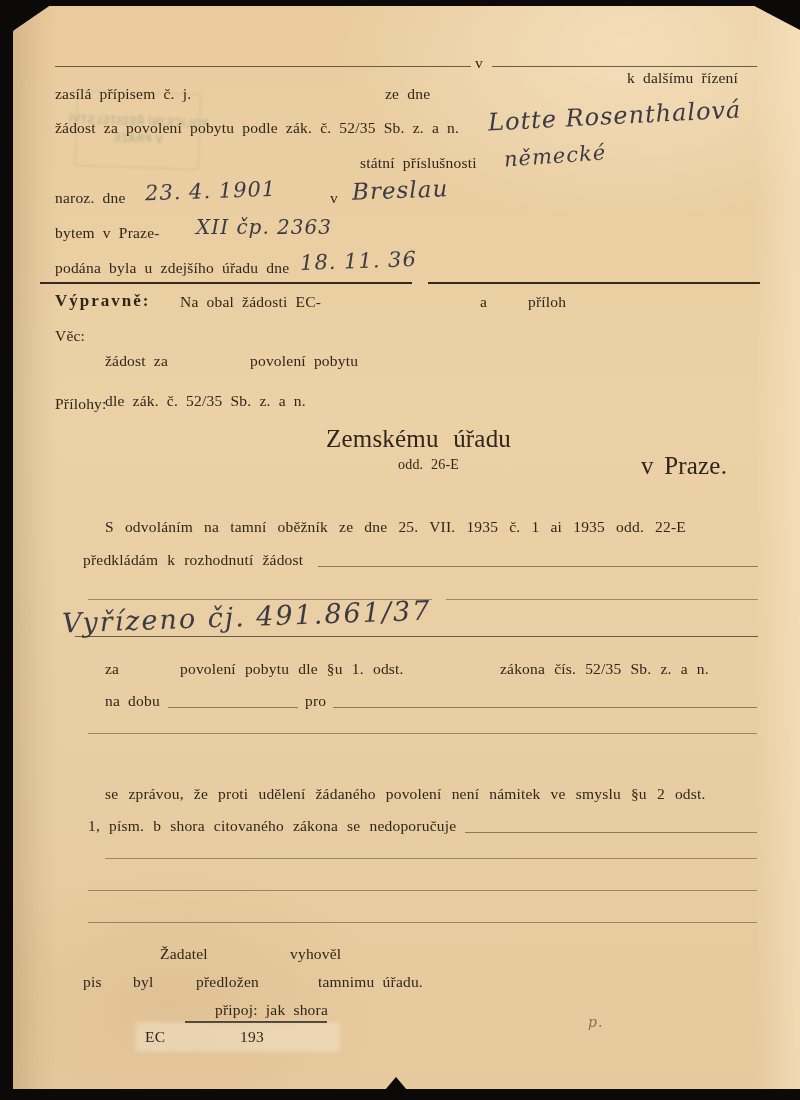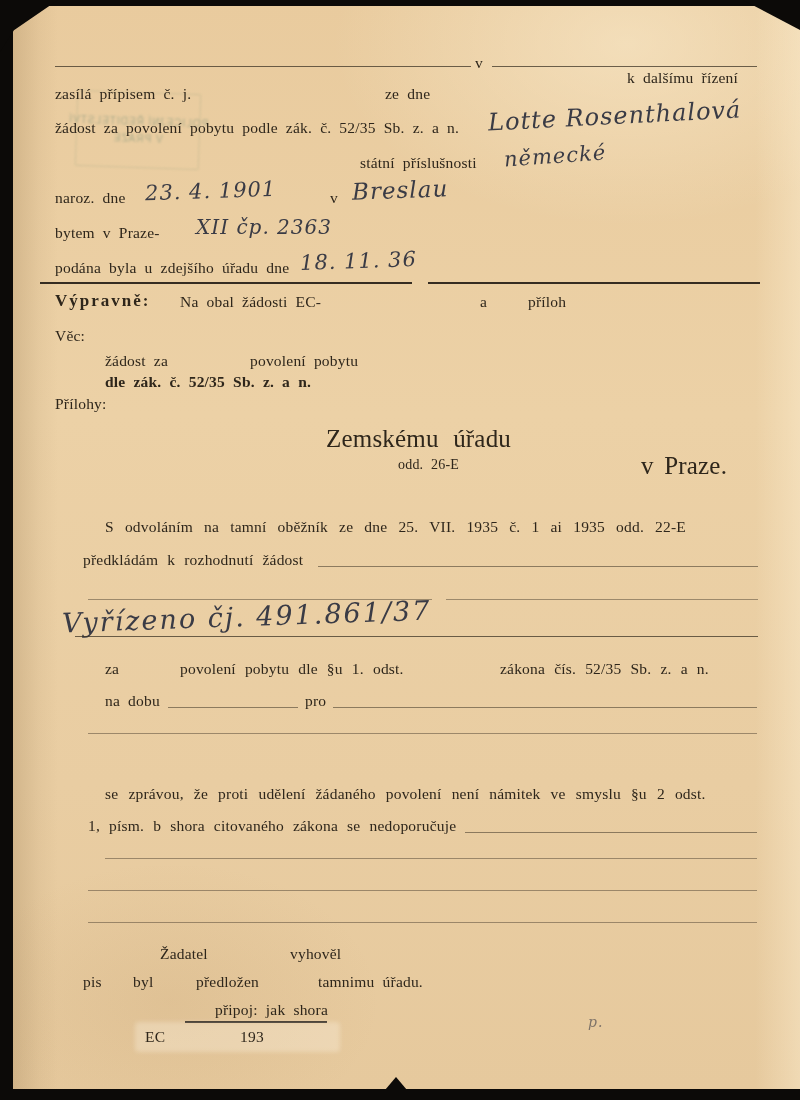--- a/index.html
+++ b/index.html
@@ -92,21 +92,21 @@
   <div class="rule heavy" style="left:428px;top:282px;width:332px;"></div>
 
   <div class="t bold" style="left:55px;top:291px;font-size:17px;letter-spacing:2px;">Výpravně:</div>
   <div class="t" style="left:180px;top:293px;">Na obal žádosti EC-</div>
   <div class="t" style="left:480px;top:293px;">a</div>
   <div class="t" style="left:528px;top:293px;">příloh</div>
 
   <div class="t" style="left:55px;top:327px;">Věc:</div>
   <div class="t" style="left:105px;top:352px;">žádost za</div>
   <div class="t" style="left:230px;top:352px;margin-left:20px;">povolení pobytu</div>
-  <div class="t" style="left:105px;top:373px;font-weight:bold;">dle zák. č. 52/35 Sb. z. a n.</div>
+  <div class="t" style="left:105px;top:392px;">dle zák. č. 52/35 Sb. z. a n.</div>
   <div class="t" style="left:55px;top:395px;">Přílohy:</div>
 
   <div class="t" style="left:326px;top:425px;font-size:25px;word-spacing:8px;text-align:right;">Zemskému úřadu</div>
   <div class="t" style="left:398px;top:457px;font-size:14px;">odd. 26-E</div>
   <div class="t" style="left:641px;top:452px;font-size:25px;">v Praze.</div>
 
   <div class="t" style="left:105px;top:518px;word-spacing:7px;">S odvoláním na tamní oběžník ze dne 25. VII. 1935 č. 1 ai 1935 odd. 22-E</div>
   <div class="t" style="left:83px;top:551px;word-spacing:5px;">předkládám k rozhodnutí žádost</div>
   <div class="blank" style="left:318px;top:566px;width:440px;"></div>
 

